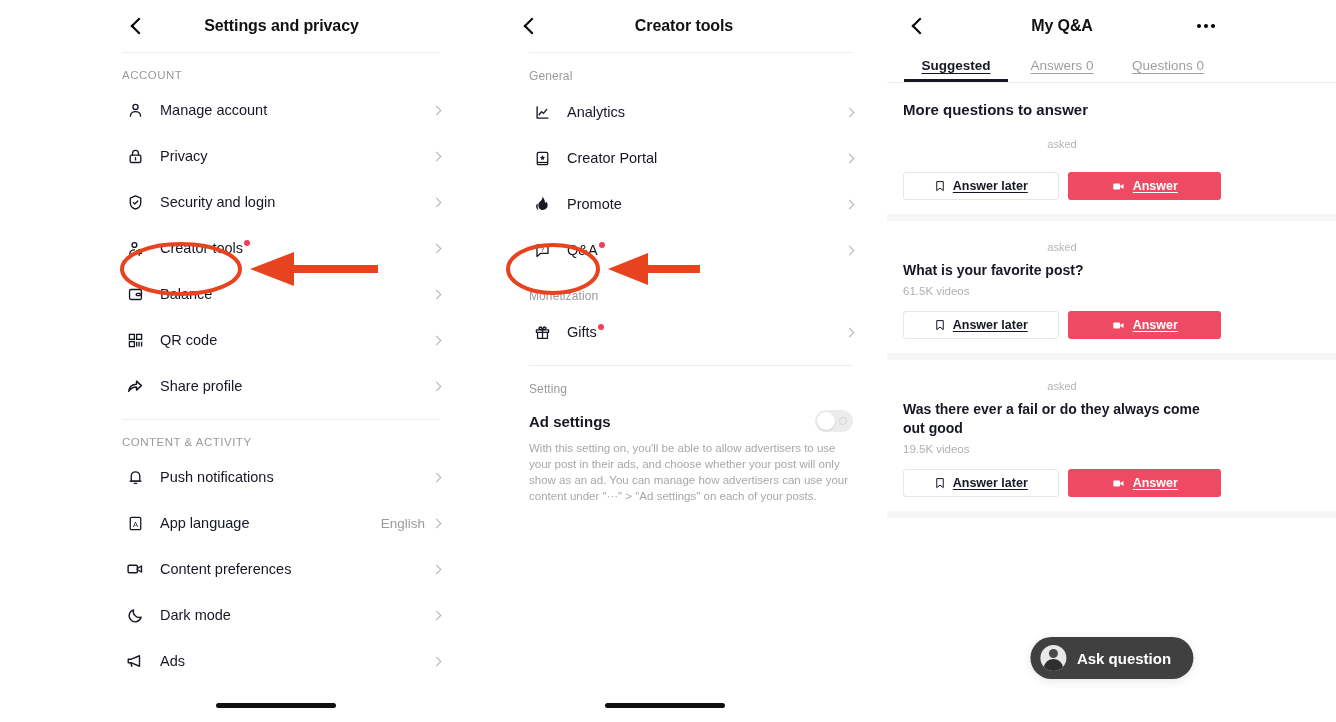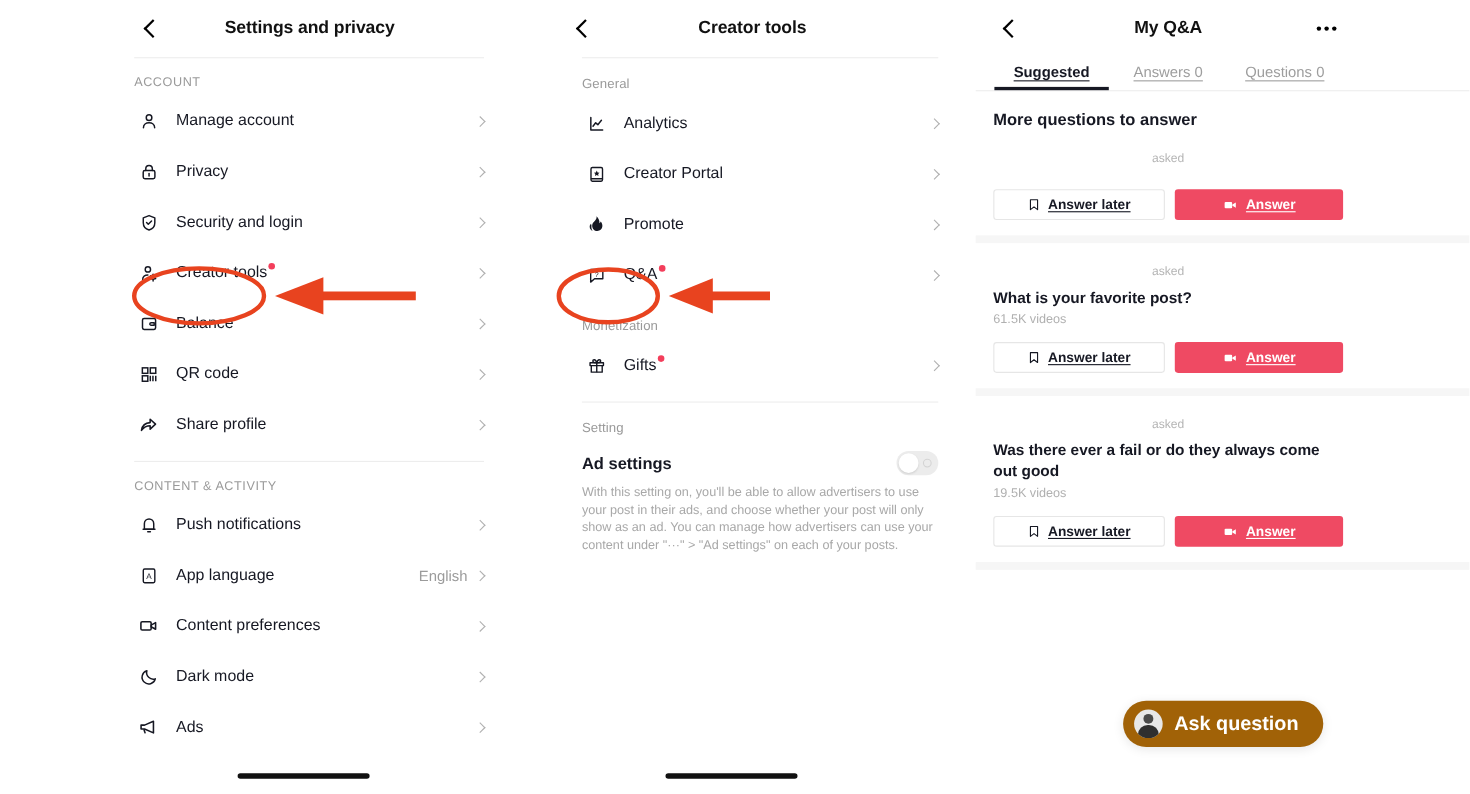--- a/index.html
+++ b/index.html
@@ -171,23 +171,23 @@
   .btn-later { border: 1px solid #e6e6e6; background: #fff; color: #161823; }
   .btn-answer { background: #ef4a63; color: #fff; }
   .btn .t { text-decoration: underline; text-underline-offset: 2px; font-weight: bold; }
   .btn-later .t { font-weight: bold; text-decoration: underline; }
   .card-sep { height: 7px; background: #f6f6f6; margin-top: 14px; }
 
   .ask-btn {
     position: absolute; left: 50%; transform: translateX(-50%);
     bottom: 43px;
     height: 42px; padding: 0 22px 0 10px;
-    background: #a16207; border-radius: 21px;
+    background: #404040; border-radius: 21px;
     display: flex; align-items: center; gap: 11px;
-    color: #fff; font-size: 18px; font-weight: bold;
+    color: #fff; font-size: 15px; font-weight: bold;
     box-shadow: 0 2px 10px rgba(0,0,0,.10);
     cursor: pointer; z-index: 5;
   }
   .ask-avatar {
     width: 26px; height: 26px; border-radius: 50%;
     background: #e8e8e8; overflow: hidden; position: relative;
     flex: 0 0 26px;
   }
   .ask-avatar .head {
     position: absolute; left: 50%; top: 4px; transform: translateX(-50%);

